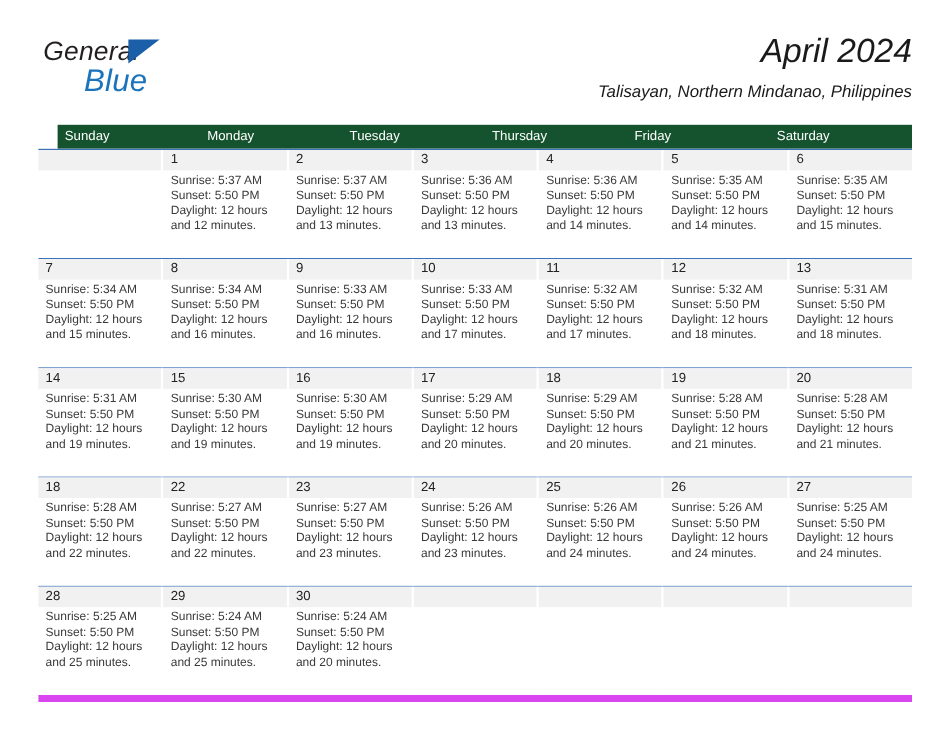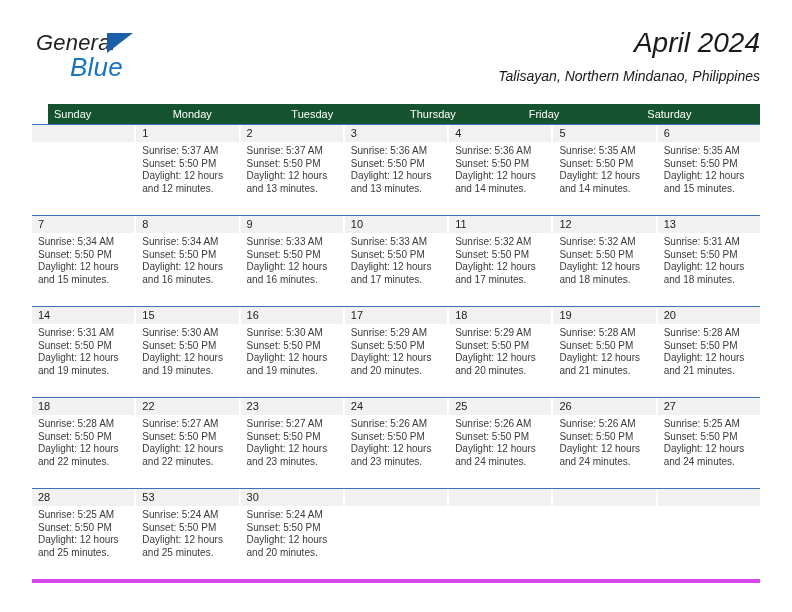--- a/index.html
+++ b/index.html
@@ -107,21 +107,21 @@
     white-space: nowrap;
   }
 
   .week-row {
     display: flex;
     border-top: 1px solid #3b72b8;
     height: 90px;
     background: #ffffff;
   }
   .week-row.last {
-    border-bottom: 4px solid #d946ef;
+    border-bottom: 6px solid #d946ef;
   }
   .day-cell {
     flex: 1 1 0;
     box-sizing: border-box;
     border-right: 2px solid #ffffff;
     position: relative;
     background: #ffffff;
   }
   .day-cell:last-child {
     border-right: none;
@@ -437,21 +437,21 @@
           <div class="day-cell">
             <div class="day-number">28</div>
             <div class="day-info">
               <div>Sunrise: 5:25 AM</div>
               <div>Sunset: 5:50 PM</div>
               <div>Daylight: 12 hours</div>
               <div>and 25 minutes.</div>
             </div>
           </div>
           <div class="day-cell">
-            <div class="day-number">53</div>
+            <div class="day-number">29</div>
             <div class="day-info">
               <div>Sunrise: 5:24 AM</div>
               <div>Sunset: 5:50 PM</div>
               <div>Daylight: 12 hours</div>
               <div>and 25 minutes.</div>
             </div>
           </div>
           <div class="day-cell">
             <div class="day-number">30</div>
             <div class="day-info">

